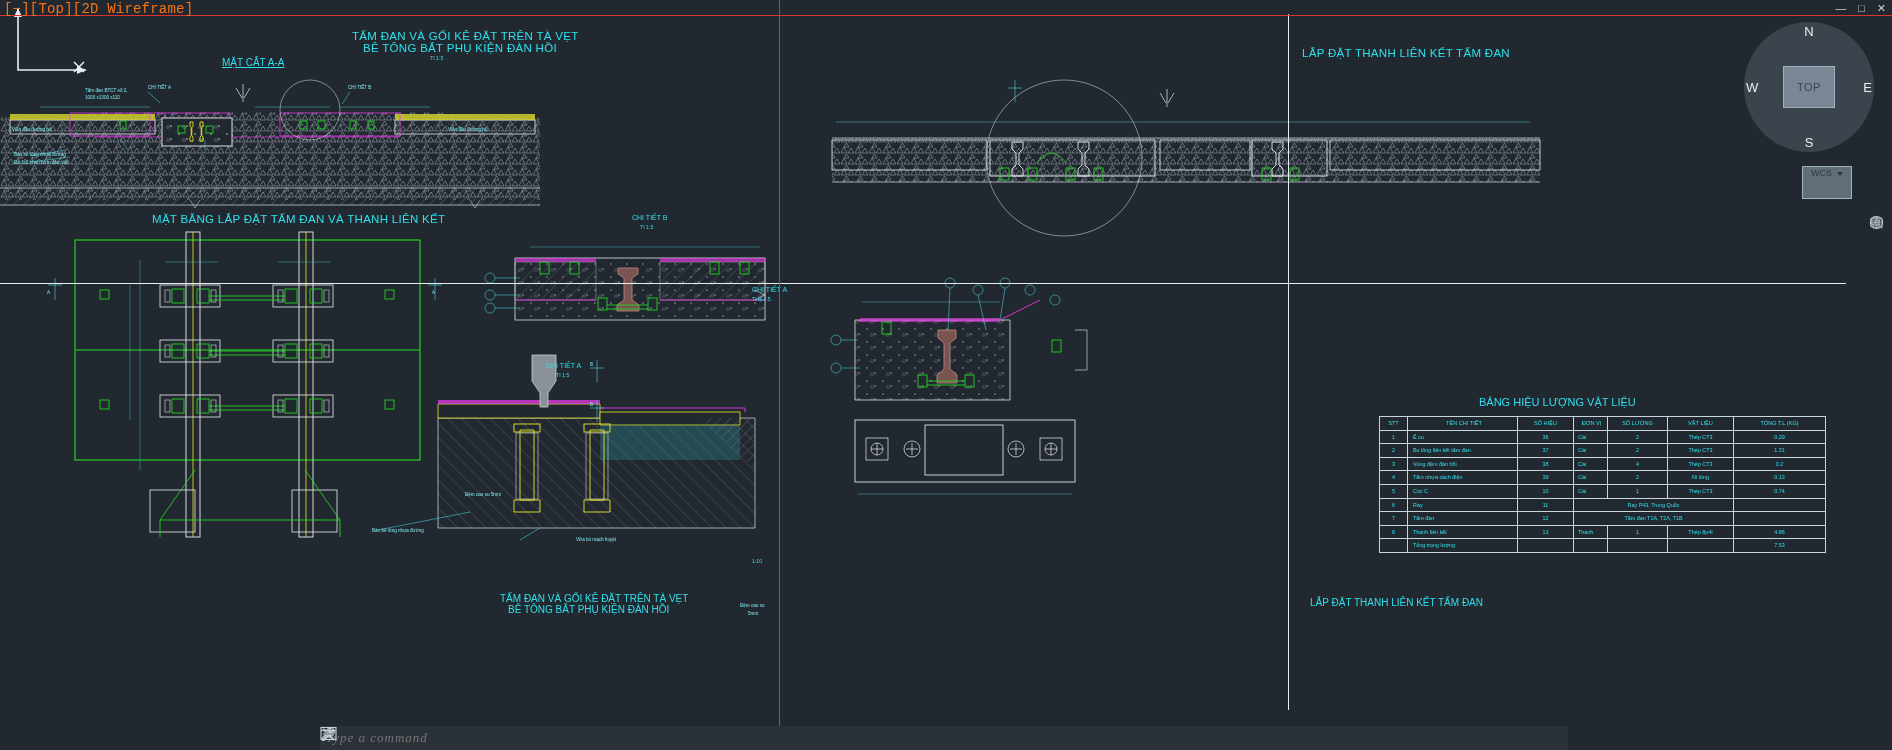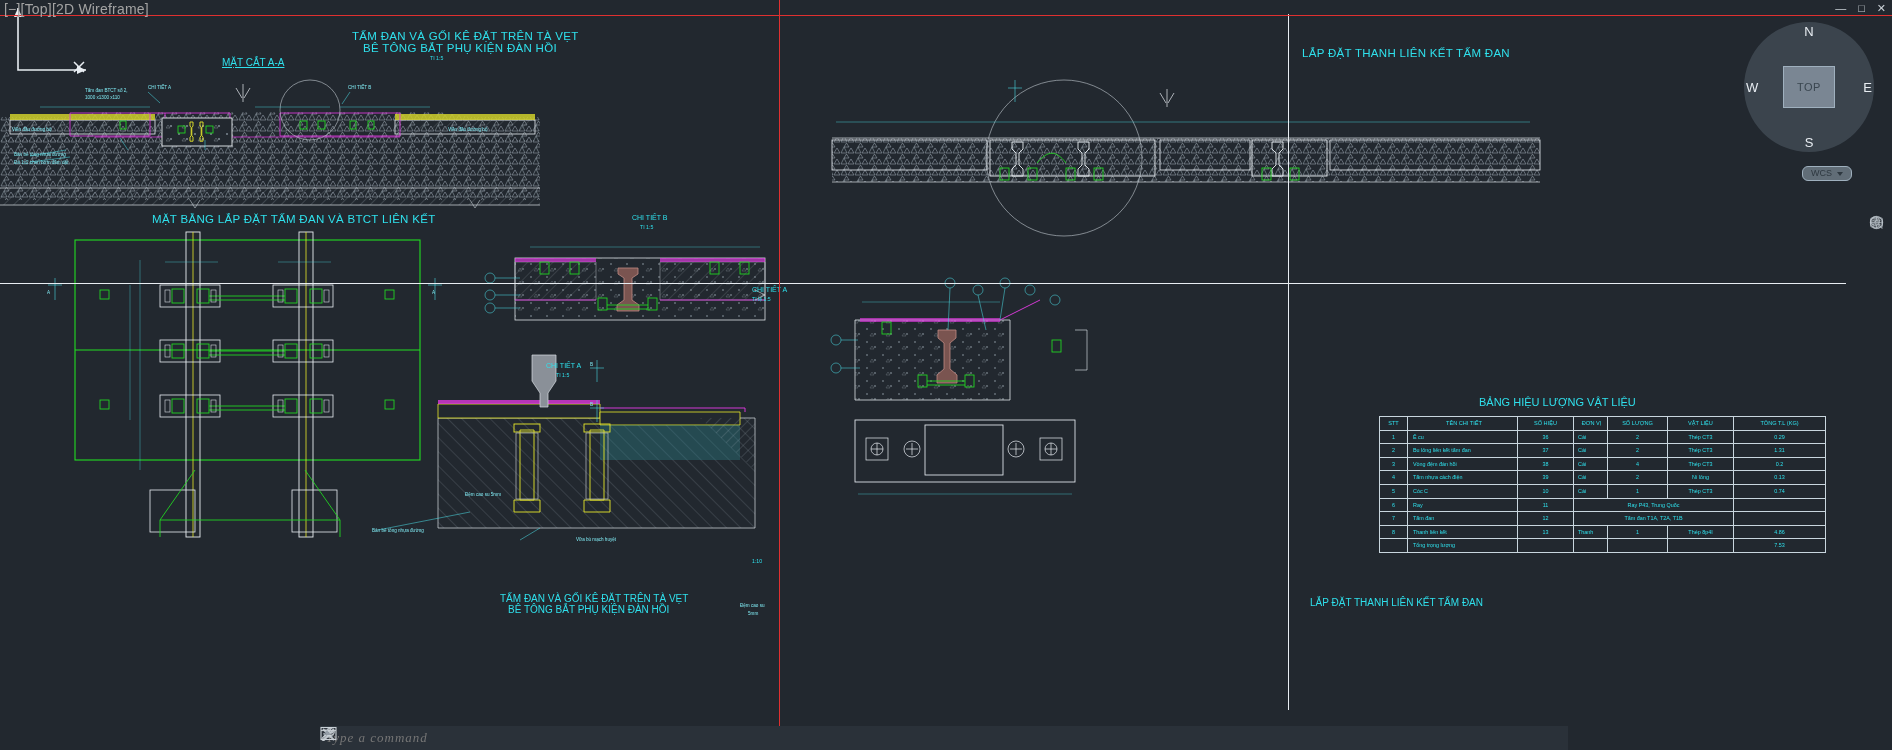--- a/index.html
+++ b/index.html
@@ -1,20 +1,20 @@
 <!DOCTYPE html>
 <html><head>
 <meta charset="utf-8">
 <style>
   * { box-sizing: border-box; margin:0; padding:0; }
   html,body { width:1892px; height:750px; overflow:hidden; background:#22282F; font-family:"Liberation Sans", sans-serif; }
   #app { position:relative; width:1892px; height:750px; background:#22282F; }
 
   
-  .vplabel { position:absolute; left:4px; top:1px; color:#a3a3a3; font-size:14px; letter-spacing:.2px; z-index:40; white-space:nowrap;}
+  .vplabel { position:absolute; left:4px; top:1px; color:#f97316; font-size:14px; letter-spacing:.2px; z-index:40; white-space:nowrap;font-family:Liberation Mono, monospace;}
 
   
   .wctrls { position:absolute; right:6px; top:2px; z-index:45; display:flex; gap:12px; color:#C9D0D6; font-size:11px; }
   .wctrls span{ cursor:pointer; }
 
   
   .xh-v { position:absolute; top:0; bottom:0; width:1px; background:#E03030; z-index:30; }
   .xh-h { position:absolute; left:0; right:0; height:1px; background:#E03030; z-index:30; }
   .wh-v { position:absolute; top:14px; bottom:40px; width:1px; background:#E8EDF2; z-index:29; }
   .wh-h { position:absolute; left:0; right:46px; height:1px; background:#E8EDF2; z-index:29; }
@@ -48,21 +48,21 @@
   .cube .ring { position:absolute; inset:0; border-radius:50%; background:rgba(120,135,150,.30); }
   .cube .inner { position:absolute; left:50%; top:50%; transform:translate(-50%,-50%); width:52px;height:42px;
       background:rgba(175,190,205,.55); border:1px solid #9FB0BE; display:flex; align-items:center; justify-content:center;
       color:#3A4650; font-size:11px; letter-spacing:.5px;}
   .cube .d { position:absolute; color:#E8EDF2; font-size:13px; }
   .cube .dn{left:50%;top:2px;transform:translateX(-50%)}
   .cube .ds{left:50%;bottom:2px;transform:translateX(-50%)}
   .cube .dw{left:2px;top:50%;transform:translateY(-50%)}
   .cube .de{right:2px;top:50%;transform:translateY(-50%)}
   .wcs { position:absolute; right:40px; top:166px; z-index:36; background:rgba(150,165,178,.55);
-         border:1px solid #9FB0BE; color:#2E3840; font-size:9px; padding:1px 8px 2px; border-radius:6px;}
+         border:1px solid #9FB0BE; color:#2E3840; font-size:9px; padding:1px 8px 20px; border-radius:0;}
   .wcs::after{content:"";display:inline-block;margin-left:5px;border-left:3px solid transparent;border-right:3px solid transparent;border-top:4px solid #2E3840;vertical-align:middle;}
 
   
   .navbar { position:absolute; right:8px; top:215px; z-index:36; display:flex; flex-direction:column; gap:13px; align-items:center;}
   .navbar i { display:block; width:15px; height:15px; opacity:.62; }
 
   
   .ucs { position:absolute; left:8px; bottom:112px; z-index:20; }
 
   
@@ -446,21 +446,21 @@
 
     <line x1="430" y1="748" x2="760" y2="748" stroke="#2FE0EC" stroke-width=".5" opacity=".0"></line>
   </svg>
 
   <div class="t ttl" style="left:352px; top:30px;">TẤM ĐAN VÀ GỐI KÊ ĐẶT TRÊN TÀ VẸT</div>
   <div class="t ttl" style="left:363px; top:42px;">BÊ TÔNG BẮT PHỤ KIỆN ĐÀN HỒI</div>
   <div class="t tiny" style="left:430px; top:55px;">TI 1:5</div>
 
   <div class="t ttl2 ul" style="left:222px; top:57px;">MẶT CẮT A-A</div>
 
-  <div class="t ttl" style="left:152px; top:213px;">MẶT BẰNG LẮP ĐẶT TẤM ĐAN VÀ BTCT LIÊN KẾT</div>
+  <div class="t ttl" style="left:152px; top:213px;">MẶT BẰNG LẮP ĐẶT TẤM ĐAN VÀ THANH LIÊN KẾT</div>
 
   <div class="t ttl" style="left:1302px; top:47px;">LẮP ĐẶT THANH LIÊN KẾT TẤM ĐAN</div>
 
   <div class="t sub" style="left:632px; top:214px;">CHI TIẾT B</div>
   <div class="t tiny" style="left:640px; top:224px;">TI 1:5</div>
 
   <div class="t sub" style="left:546px; top:362px;">CHI TIẾT A</div>
   <div class="t tiny" style="left:556px; top:372px;">TI 1:5</div>
 
   <div class="t sub" style="left:752px; top:286px;">CHI TIẾT A</div>

